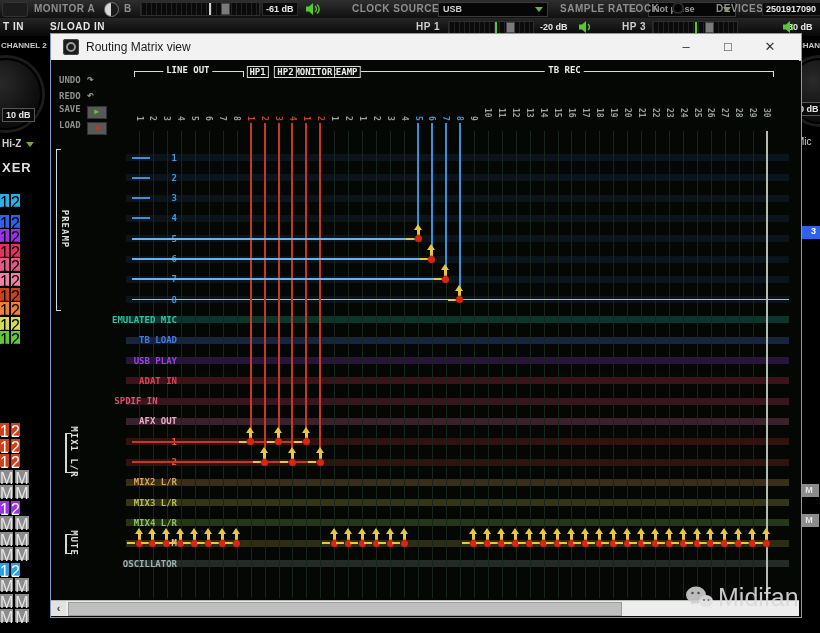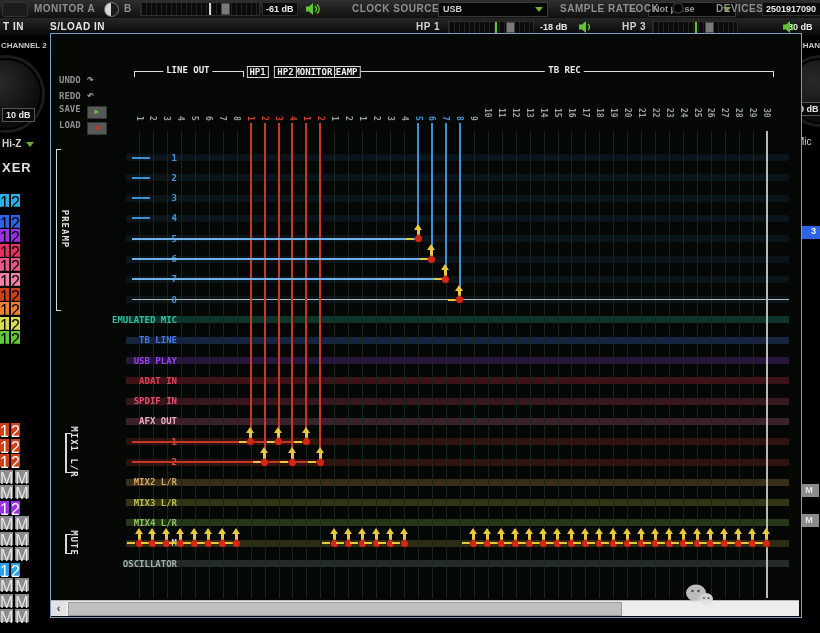--- a/index.html
+++ b/index.html
@@ -95,21 +95,21 @@
   </div>
 
   <div class="abs" id="secondbar">
     <span class="tab" style="left:3px;">T IN</span>
     <span class="tab" style="left:50px;">S/LOAD IN</span>
     <span class="tab" style="left:416px;color:#cfcfcf;">HP 1</span>
     <span class="meter" style="left:448px;top:3px;width:84px;height:11px;">
       <span class="tick green" style="left:55%;"></span>
         <span class="handle" style="left:68%;"></span>
     </span>
-    <span class="db-box" style="left:537px;top:3px;border:none;background:none;">-18 dB</span>
+    <span class="db-box" style="left:537px;top:3px;border:none;background:none;">-20 dB</span>
     <svg class="abs" style="left:578px;top:2px;" width="15" height="14">
         <path d="M1 4.5h3l4-3.5v12l-4-3.5H1z" fill="#59c732"></path>
         <path d="M10 4q3 3 0 6" stroke="#59c732" stroke-width="1.4" fill="none"></path>
       </svg>
     <span class="tab" style="left:622px;color:#cfcfcf;">HP 3</span>
     <span class="meter" style="left:652px;top:3px;width:84px;height:11px;">
       <span class="tick green" style="left:50%;"></span>
         <span class="handle" style="left:62%;"></span>
     </span>
     <span class="db-box" style="left:782px;top:3px;border:none;background:none;">-30 dB</span>
@@ -231,20 +231,27 @@
     <div class="abs" style="left:-4px;top:190px;width:34px;height:13px;background:#2f62e8;color:#fff;font-size:9px;font-weight:bold;">
       <span class="abs" style="left:2px;">9</span>
       <span class="abs" style="left:22px;">3</span>
     </div>
     <div class="abs" style="left:-2px;top:350px;width:10px;height:11px;background:#9a30e8;"></div>
     <div class="abs" style="left:6px;top:448px;width:20px;height:13px;background:#8c8c8c;color:#e6e6e6;font-size:9px;font-weight:bold;text-align:center;line-height:13px;"><span>M</span></div>
     <div class="abs" style="left:6px;top:478px;width:20px;height:13px;background:#8c8c8c;color:#e6e6e6;font-size:9px;font-weight:bold;text-align:center;line-height:13px;"><span>M</span></div>
   </div>
 
   <div class="abs" id="dialog">
+    <div class="abs" id="titlebar">
+      <div class="abs" id="title-icon"></div>
+      <span class="abs" id="title-text">Routing Matrix view</span>
+      <span class="winbtn" style="left:620px;">–</span>
+      <span class="winbtn" style="left:662px;">□</span>
+      <span class="winbtn" style="left:704px;">✕</span>
+    </div>
 
     <div class="abs" id="content">
 
       <div class="tool" style="left:8px;top:12px;"><span>UNDO</span><span class="ticon">↷</span></div>
       <div class="tool" style="left:8px;top:28px;"><span>REDO</span><span class="ticon">↶</span></div>
       <div class="tool" style="left:8px;top:44px;"><span>SAVE</span><span class="tbox"><span style="color:#59c732;">▶</span></span></div>
       <div class="tool" style="left:8px;top:60px;"><span>LOAD</span><span class="tbox"><span style="color:#d43020;">◀</span></span></div>
 
       <div class="abs" id="matrix" style="left:0;top:0;width:748px;height:540px;">
           <div class=" abs" style="left: 75px; top: 94px; width: 663px; height: 7px; background: rgba(70, 140, 220, 0.1);"></div>
@@ -372,24 +379,24 @@
           <div class="colnum abs" style="left: 711.25px; top: 48px; height: 22px; color: rgb(152, 160, 160);">30</div>
           <div class="rowlabel abs" style="top: 92.5px; color: rgb(69, 152, 220);">1</div>
           <div class="rowlabel abs" style="top: 112.8px; color: rgb(69, 152, 220);">2</div>
           <div class="rowlabel abs" style="top: 133.1px; color: rgb(69, 152, 220);">3</div>
           <div class="rowlabel abs" style="top: 153.4px; color: rgb(69, 152, 220);">4</div>
           <div class="rowlabel abs" style="top: 173.7px; color: rgb(69, 152, 220);">5</div>
           <div class="rowlabel abs" style="top: 194px; color: rgb(69, 152, 220);">6</div>
           <div class="rowlabel abs" style="top: 214.3px; color: rgb(69, 152, 220);">7</div>
           <div class="rowlabel abs" style="top: 234.6px; color: rgb(69, 152, 220);">8</div>
           <div class="rowlabel abs" style="top: 254.9px; color: rgb(44, 192, 164);">EMULATED MIC</div>
-          <div class="rowlabel abs" style="top: 275.2px; color: rgb(72, 120, 224);">TB LINE</div>
+          <div class="rowlabel abs" style="top: 275.2px; color: rgb(72, 120, 224);">TB LOAD</div>
           <div class="rowlabel abs" style="top: 295.5px; color: rgb(154, 64, 232);">USB PLAY</div>
           <div class="rowlabel abs" style="top: 315.8px; color: rgb(224, 64, 80);">ADAT IN</div>
-          <div class="rowlabel abs" style="top: 336.1px; color: rgb(224, 80, 110);">SPDIF IN</div>
+          <div class="rowlabel abs" style="top: 336.1px; color: rgb(224, 80, 110); text-align: center;">SPDIF IN</div>
           <div class="rowlabel abs" style="top: 356.4px; color: rgb(234, 170, 196);">AFX OUT</div>
           <div class="rowlabel abs" style="top: 376.7px; color: rgb(224, 85, 64);">1</div>
           <div class="rowlabel abs" style="top: 397px; color: rgb(224, 85, 64);">2</div>
           <div class="rowlabel abs" style="top: 417.3px; color: rgb(212, 164, 92);">MIX2 L/R</div>
           <div class="rowlabel abs" style="top: 437.6px; color: rgb(188, 188, 80);">MIX3 L/R</div>
           <div class="rowlabel abs" style="top: 457.9px; color: rgb(140, 196, 92);">MIX4 L/R</div>
           <div class="rowlabel abs" style="top: 478.2px; color: rgb(200, 204, 200);">M</div>
           <div class="rowlabel abs" style="top: 498.5px; color: rgb(156, 176, 174);">OSCILLATOR</div>
           <div class=" abs" style="left: 5px; top: 88.5px; width: 4px; height: 160.1px; border-left: 1px solid rgb(216, 216, 216); border-top: 1px solid rgb(216, 216, 216); border-bottom: 1px solid rgb(216, 216, 216);"></div>
           <div class="vlabel abs" style="left: 9px; top: 168.55px; transform: translateY(-50%);">PREAMP</div>
@@ -613,14 +620,15 @@
     <svg width="30" height="26">
       <ellipse cx="12" cy="10" rx="10" ry="8.5" fill="#cccccc"></ellipse>
       <circle cx="8.5" cy="8" r="1.3" fill="#555"></circle>
         <circle cx="14.5" cy="8" r="1.3" fill="#555"></circle>
       <path d="M9 16l-2 4 5-3z" fill="#cccccc"></path>
       <ellipse cx="22" cy="16" rx="7" ry="6" fill="#e2e2e2"></ellipse>
       <circle cx="20" cy="15" r="1" fill="#666"></circle>
         <circle cx="24.5" cy="15" r="1" fill="#666"></circle>
       <path d="M24 21l3 3-1-4z" fill="#e2e2e2"></path>
     </svg>
+    <span class="wm-text">Midifan</span>
   </div>
 </div>
 
 </body></html>

